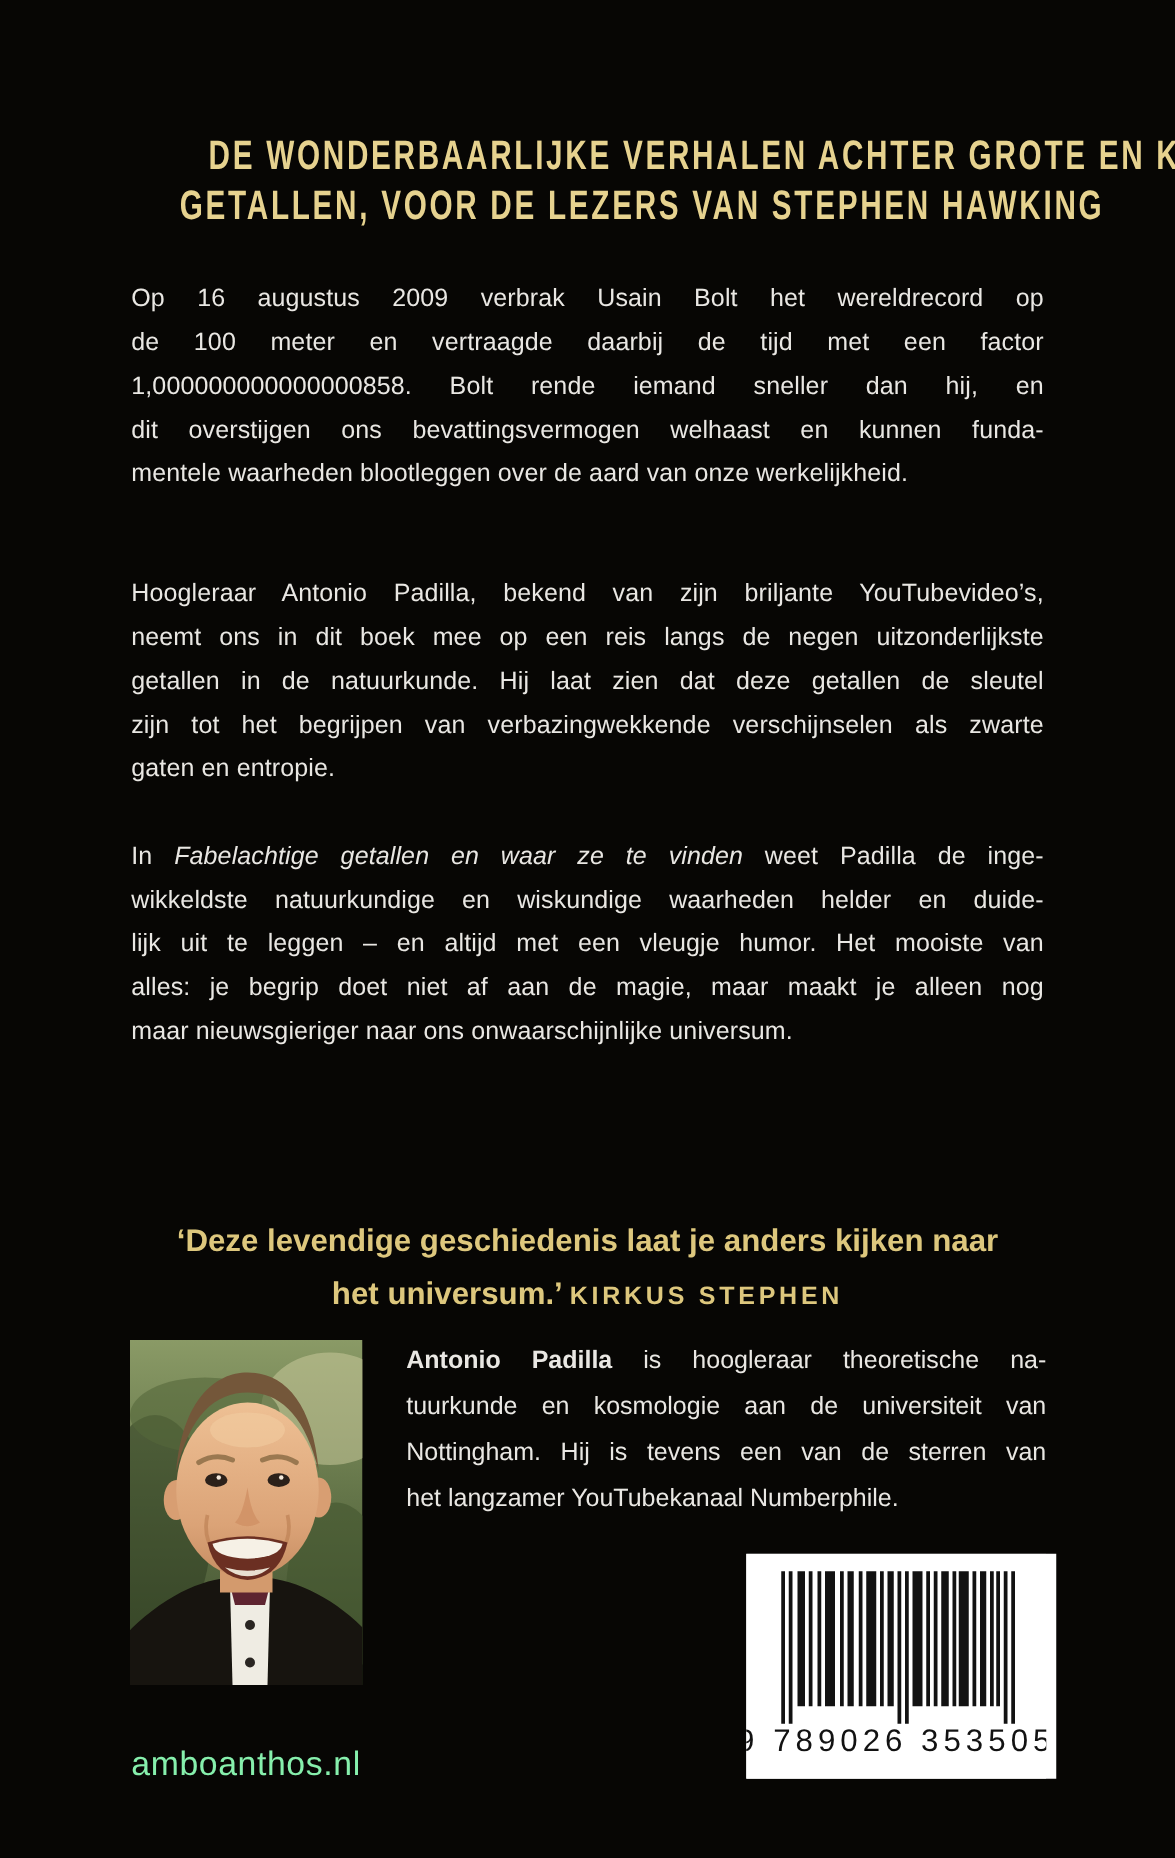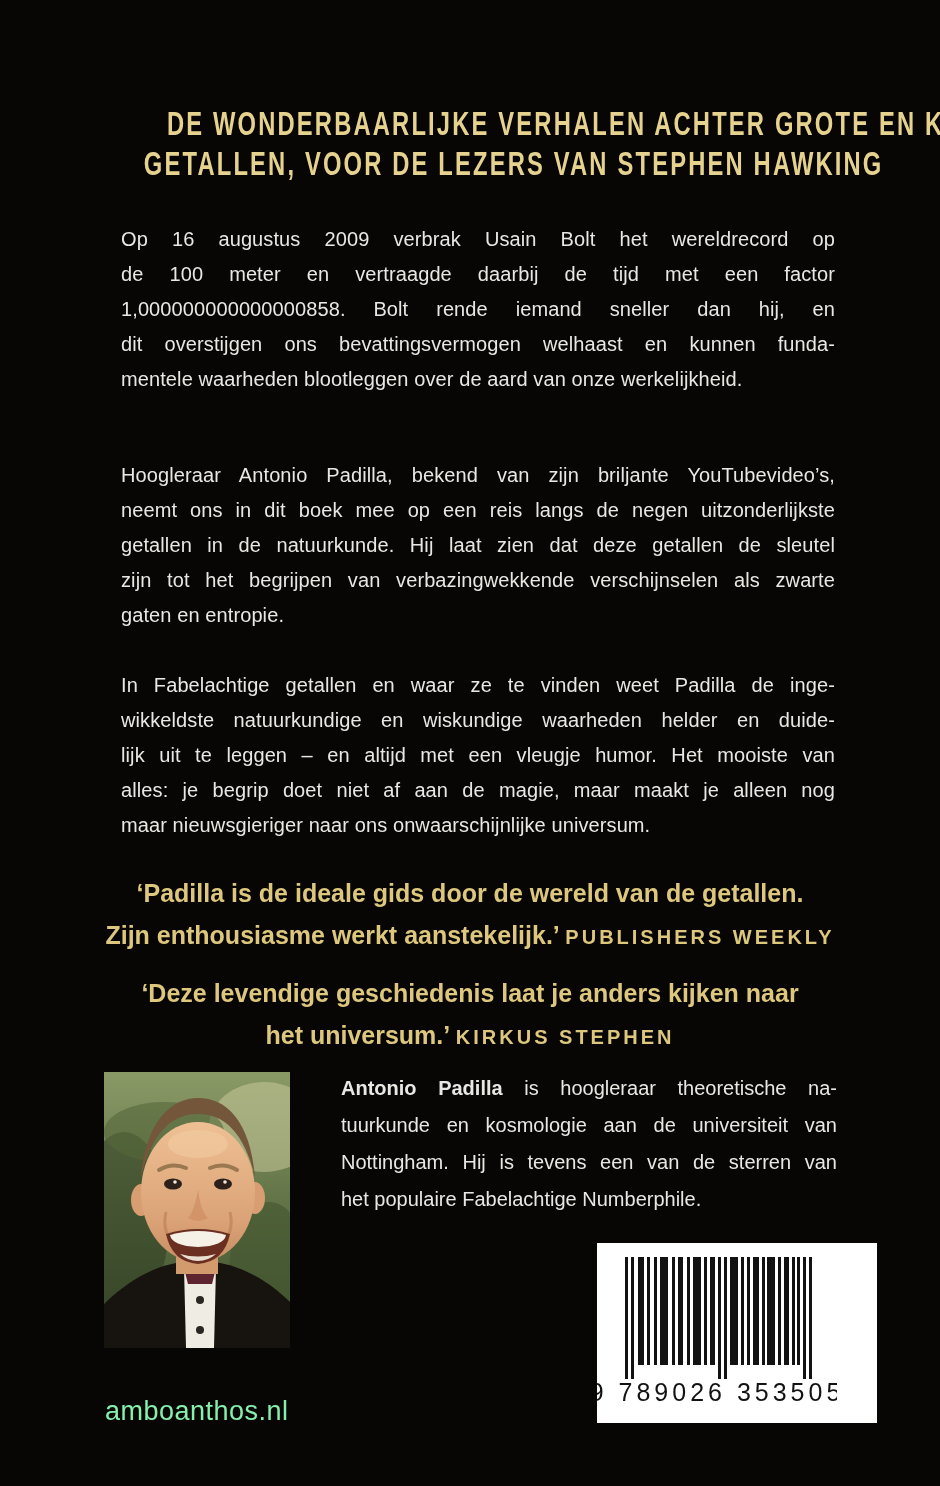--- a/index.html
+++ b/index.html
@@ -11,32 +11,32 @@
   
   .headline{position:absolute;top:104px;left:0;width:940px;color:#e6d28f;}
   .hl-row{height:40px;text-align:center;}
   .hl-line{
     position:relative;display:inline-block;left:0;
     white-space:nowrap;font-weight:bold;font-size:33px;line-height:40px;
     letter-spacing:3px;transform:scaleX(0.72);transform-origin:50% 50%;
   }
   
   .body-par{position:absolute;left:105px;width:730px;color:#e9e7e3;font-size:20px;line-height:35px;letter-spacing:.1px;}
-  .jline{text-align:justify;text-align-last:justify;white-space:normal;margin-left:16px;}
+  .jline{text-align:justify;text-align-last:justify;white-space:normal;}
   .jline.last{text-align-last:left;}
-  .ital{}
+  .ital{font-style:italic;}
   
   .quote{position:absolute;left:0;width:940px;text-align:center;color:#ddc77d;font-size:25px;line-height:42px;font-weight:bold;}
   .attr{font-size:20px;letter-spacing:3px;font-weight:bold;}
   
   .photo{position:absolute;left:104px;top:1072px;width:186px;height:276px;}
   .bio{position:absolute;left:325px;top:1070px;width:512px;color:#e9e7e3;font-size:20px;line-height:37px;}
   .name{font-weight:bold;}
   
-  .barcode{position:absolute;left:597px;top:1243px;width:280px;height:180px;background:#ffffff;}
+  .barcode{position:absolute;left:597px;top:1243px;width:248px;height:180px;background:#ffffff;}
   .barcode svg{display:block;}
   
   .website{position:absolute;left:105px;top:1396px;color:#86efac;font-size:27px;letter-spacing:.5px;}
 </style>
 </head>
 <body>
 
 <div class="cover">
 
   <div class="headline">
@@ -61,24 +61,20 @@
   </div>
 
   <div class="body-par" style="top:668px">
     <div class="jline"><span>In </span><span class="ital">Fabelachtige getallen en waar ze te vinden</span><span> weet Padilla de inge-</span></div>
     <div class="jline">wikkeldste natuurkundige en wiskundige waarheden helder en duide-</div>
     <div class="jline">lijk uit te leggen – en altijd met een vleugje humor. Het mooiste van</div>
     <div class="jline">alles: je begrip doet niet af aan de magie, maar maakt je alleen nog</div>
     <div class="jline last">maar nieuwsgieriger naar ons onwaarschijnlijke universum.</div>
   </div>
 
-  <div class="quote" style="top:872px">
-    <div>‘Padilla is de ideale gids door de wereld van de getallen.</div>
-    <div><span>Zijn enthousiasme werkt aanstekelijk.’ </span><span class="attr">PUBLISHERS WEEKLY</span></div>
-  </div>
 
   <div class="quote" style="top:972px">
     <div>‘Deze levendige geschiedenis laat je anders kijken naar</div>
     <div><span>het universum.’ </span><span class="attr">KIRKUS STEPHEN</span></div>
   </div>
 
   <div class="photo">
     <svg width="186" height="276" viewBox="0 0 186 276">
       <defs>
         <linearGradient id="bgG" x1="0" y1="0" x2="0" y2="1">
@@ -131,21 +127,21 @@
       <path d="M76,182 Q94,187 112,182 Q104,189 94,189 Q84,189 76,182 Z" fill="#e8dfd0"></path>
 
       <ellipse cx="94" cy="72" rx="30" ry="14" fill="#f3cda2" opacity="0.55"></ellipse>
     </svg>
   </div>
 
   <div class="bio">
     <div class="jline"><span class="name">Antonio Padilla</span><span> is hoogleraar theoretische na-</span></div>
     <div class="jline">tuurkunde en kosmologie aan de universiteit van</div>
     <div class="jline">Nottingham. Hij is tevens een van de sterren van</div>
-    <div class="jline last">het populaire Fabelachtige Numberphile.</div>
+    <div class="jline last">het langzamer YouTubekanaal Numberphile.</div>
   </div>
 
   <div class="barcode">
     <svg width="240" height="180" viewBox="0 0 240 180">
       <rect x="0" y="0" width="240" height="180" fill="#ffffff"></rect>
       <g fill="#121212">
 
         <rect x="28" y="14" width="3" height="122"></rect>
           <rect x="34" y="14" width="3" height="122"></rect>
 

